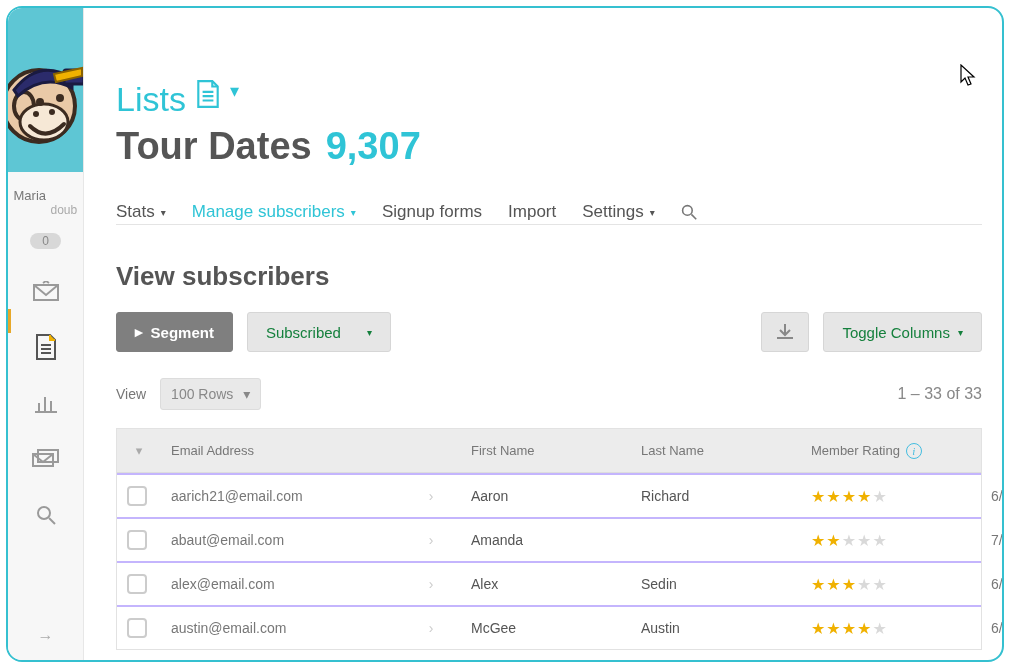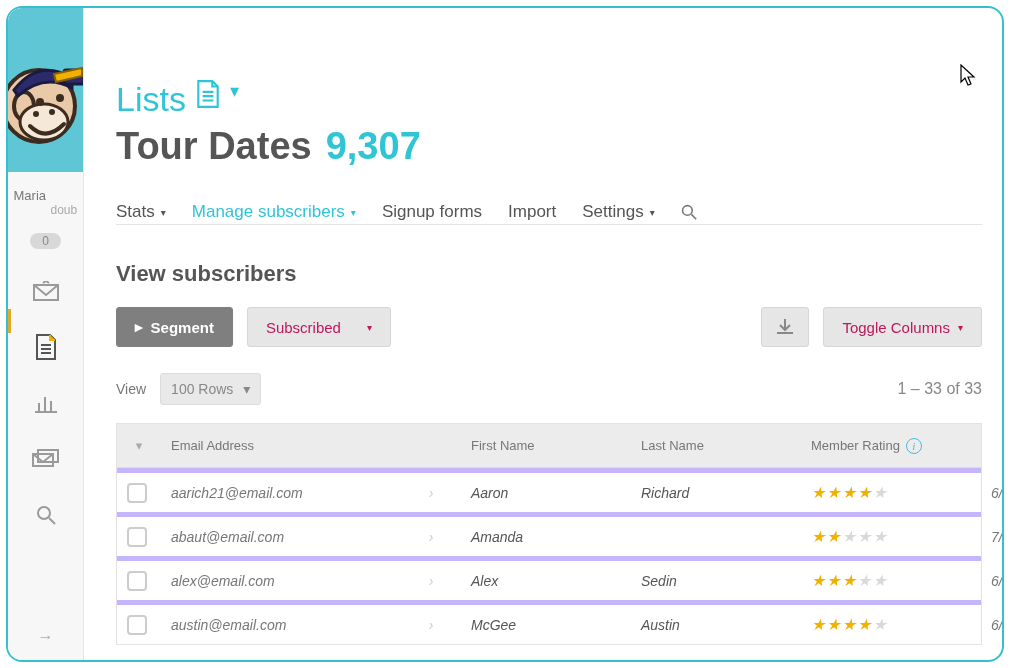--- a/index.html
+++ b/index.html
@@ -97,29 +97,29 @@
     font-size:17px;
     color:#555;
   }
   .tabbar .tab { cursor:pointer; display:flex; align-items:center; gap:6px; }
   .tabbar .tab .caret { font-size:10px; }
   .tabbar .tab.active { color:#2fc4d6; }
   .tabbar .search { color:#888; }
   
   .section-title {
     margin-top:36px;
-    font-size:22px; font-weight:700; color:#555;
+    font-size:26px; font-weight:700; color:#555;
   }
   .toolbar {
     margin-top:20px;
     display:flex; align-items:center; gap:14px;
   }
   .btn {
     height:40px; padding:0 18px;
-    background:#e6e6e6; border:1px solid #d6d6d6; color:#be185d;
+    background:#e6e6e6; border:1px solid #d6d6d6; color:#15803d;
     display:flex; align-items:center; gap:8px;
     border-radius:3px; font-size:15px; cursor:pointer;
   }
   .btn.dark { background:#7f7f7f; border-color:#7f7f7f; color:#fff; font-weight:600;}
   .btn.icon-only { padding:0 14px; }
   .btn .caret { font-size:10px; }
   .spacer { flex:1; }
   
   .viewrow {
     margin-top:26px;
@@ -148,22 +148,22 @@
     background:#ececec;
     height:44px;
     font-size:13px; color:#777;
     border-bottom:1px solid #ddd;
   }
   .thead > div, .trow > div { padding:0 10px; display:flex; align-items:center; gap:6px;}
   .thead .sort { justify-content:center; color:#aaa;}
   .thead .lastchg { justify-content:flex-end; padding-right:4px; white-space:nowrap; overflow:hidden;}
   .trow {
     height:44px;
-    border-top:5px solid #c4b5fd;
-    font-size:14px; color:#555;font-style:italic;
+    border-top:2px solid #c4b5fd;
+    font-size:14px; color:#555;
   }
   .trow .chk {
     width:20px; height:20px; border:2px solid #ccc; border-radius:4px; background:#fff;
   }
   .trow .email { color:#777; }
   .trow .expand { color:#ccc; justify-content:center; font-size:14px;}
   .trow .last { color:#777; white-space:nowrap; overflow:hidden;}
   .stars { display:flex; gap:1px; }
   .star { color:#d9d9d9; font-size:16px; }
   .star.fill { color:#f0b100; }

